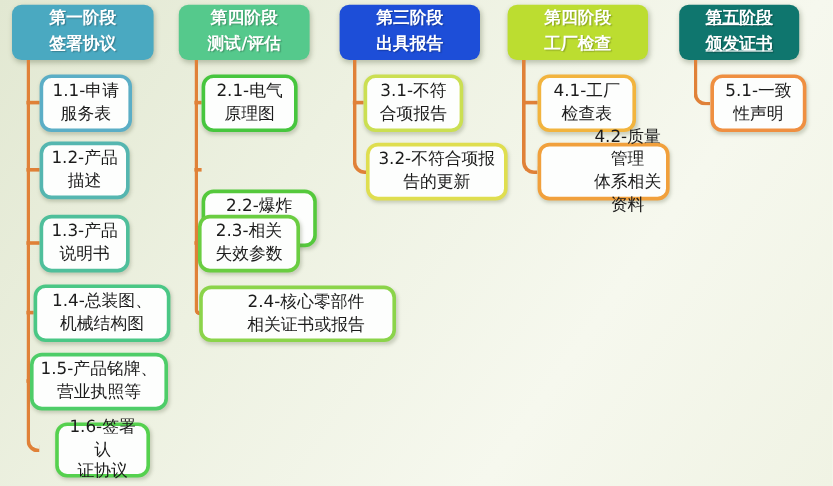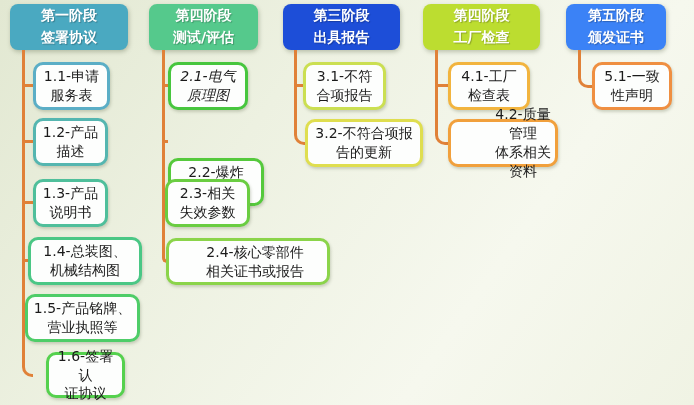--- a/index.html
+++ b/index.html
@@ -84,21 +84,21 @@
 <div>
 
   <div id="h1" class="node hd" style="background-color: rgb(74, 169, 193);">第一阶段
 签署协议</div>
   <div id="h2" class="node hd" style="background-color: rgb(85, 201, 140);">第四阶段
 测试/评估</div>
   <div id="h3" class="node hd" style="background-color: #1d4ed8;">第三阶段
 出具报告</div>
   <div id="h4" class="node hd" style="background-color: rgb(188, 221, 48);">第四阶段
 工厂检查</div>
-  <div id="h5" class="node hd" style="background-color: #3b82f6;">第五阶段
+  <div id="h5" class="node hd" style="background-color: #0f766e; text-decoration: underline;">第五阶段
 颁发证书</div>
 
   <div id="e1" class="elbow" style="border-color: rgb(224, 129, 56);"></div>
   <div id="e2" class="elbow" style="border-color: rgb(224, 129, 56);"></div>
   <div id="e3" class="elbow" style="border-color: rgb(224, 129, 56);"></div>
   <div id="e4" class="elbow" style="border-color: rgb(224, 129, 56);"></div>
   <div id="e5" class="elbow" style="border-color: rgb(224, 129, 56);"></div>
 
   <div id="s11" class="stub" style="background-color: rgb(224, 129, 56);"></div>
   <div id="s12" class="stub" style="background-color: rgb(224, 129, 56);"></div>
@@ -117,21 +117,21 @@
 描述</div>
   <div id="i13" class="node it" style="border-color: rgb(79, 191, 155);">1.3-产品
 说明书</div>
   <div id="i14" class="node it" style="border-color: rgb(74, 199, 133);">1.4-总装图、
 机械结构图</div>
   <div id="i15" class="node it" style="border-color: rgb(78, 205, 104);">1.5-产品铭牌、
 营业执照等</div>
   <div id="i16" class="node it" style="border-color: rgb(85, 209, 78); margin-left: 13px;">1.6-签署认
 证协议</div>
 
-  <div id="i21" class="node it" style="border-color: rgb(71, 198, 62); font-style: italic;">2.1-电气
+  <div id="i21" class="node it" style="border-color: rgb(71, 198, 62);">2.1-电气
 原理图</div>
   <div id="i22" class="node it" style="border-color: rgb(85, 201, 60);">2.2-爆炸
 图</div>
   <div id="i23" class="node it" style="border-color: rgb(106, 205, 65);">2.3-相关
 失效参数</div>
   <div id="i24" class="node it" style="border-color: rgb(139, 212, 74);">2.4-核心零部件
 相关证书或报告</div>
 
   <div id="i31" class="node it" style="border-color: rgb(203, 223, 82);">3.1-不符
 合项报告</div>

